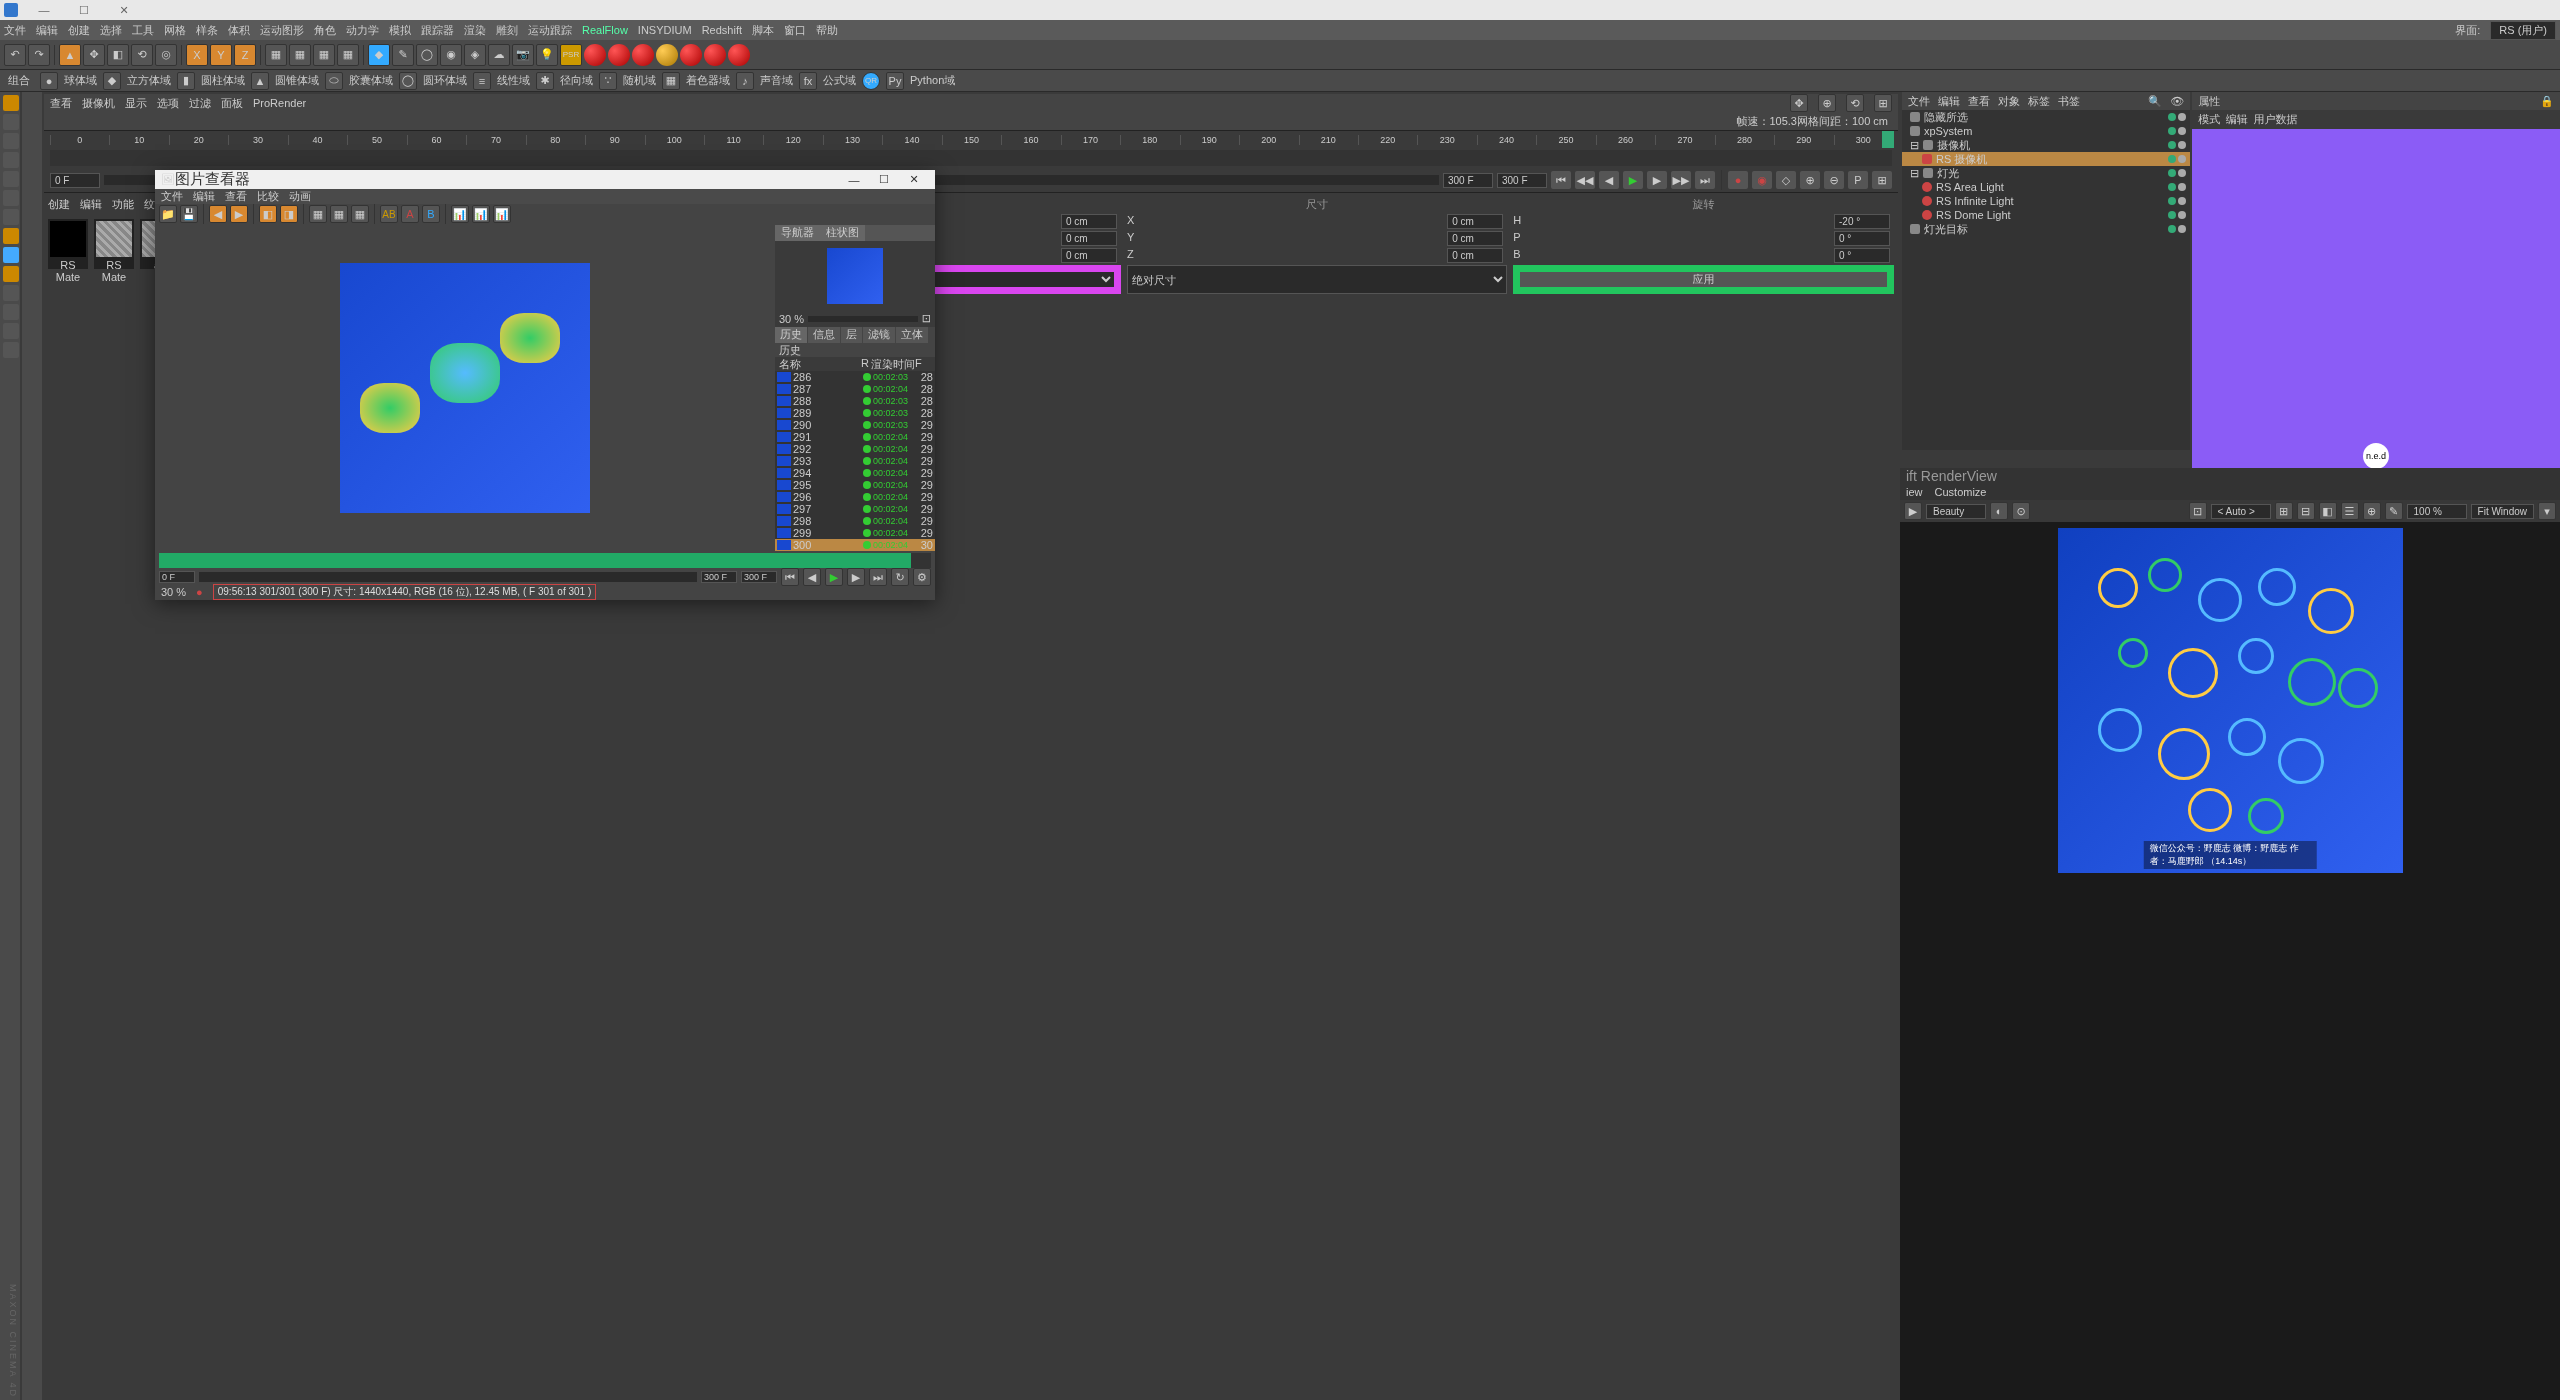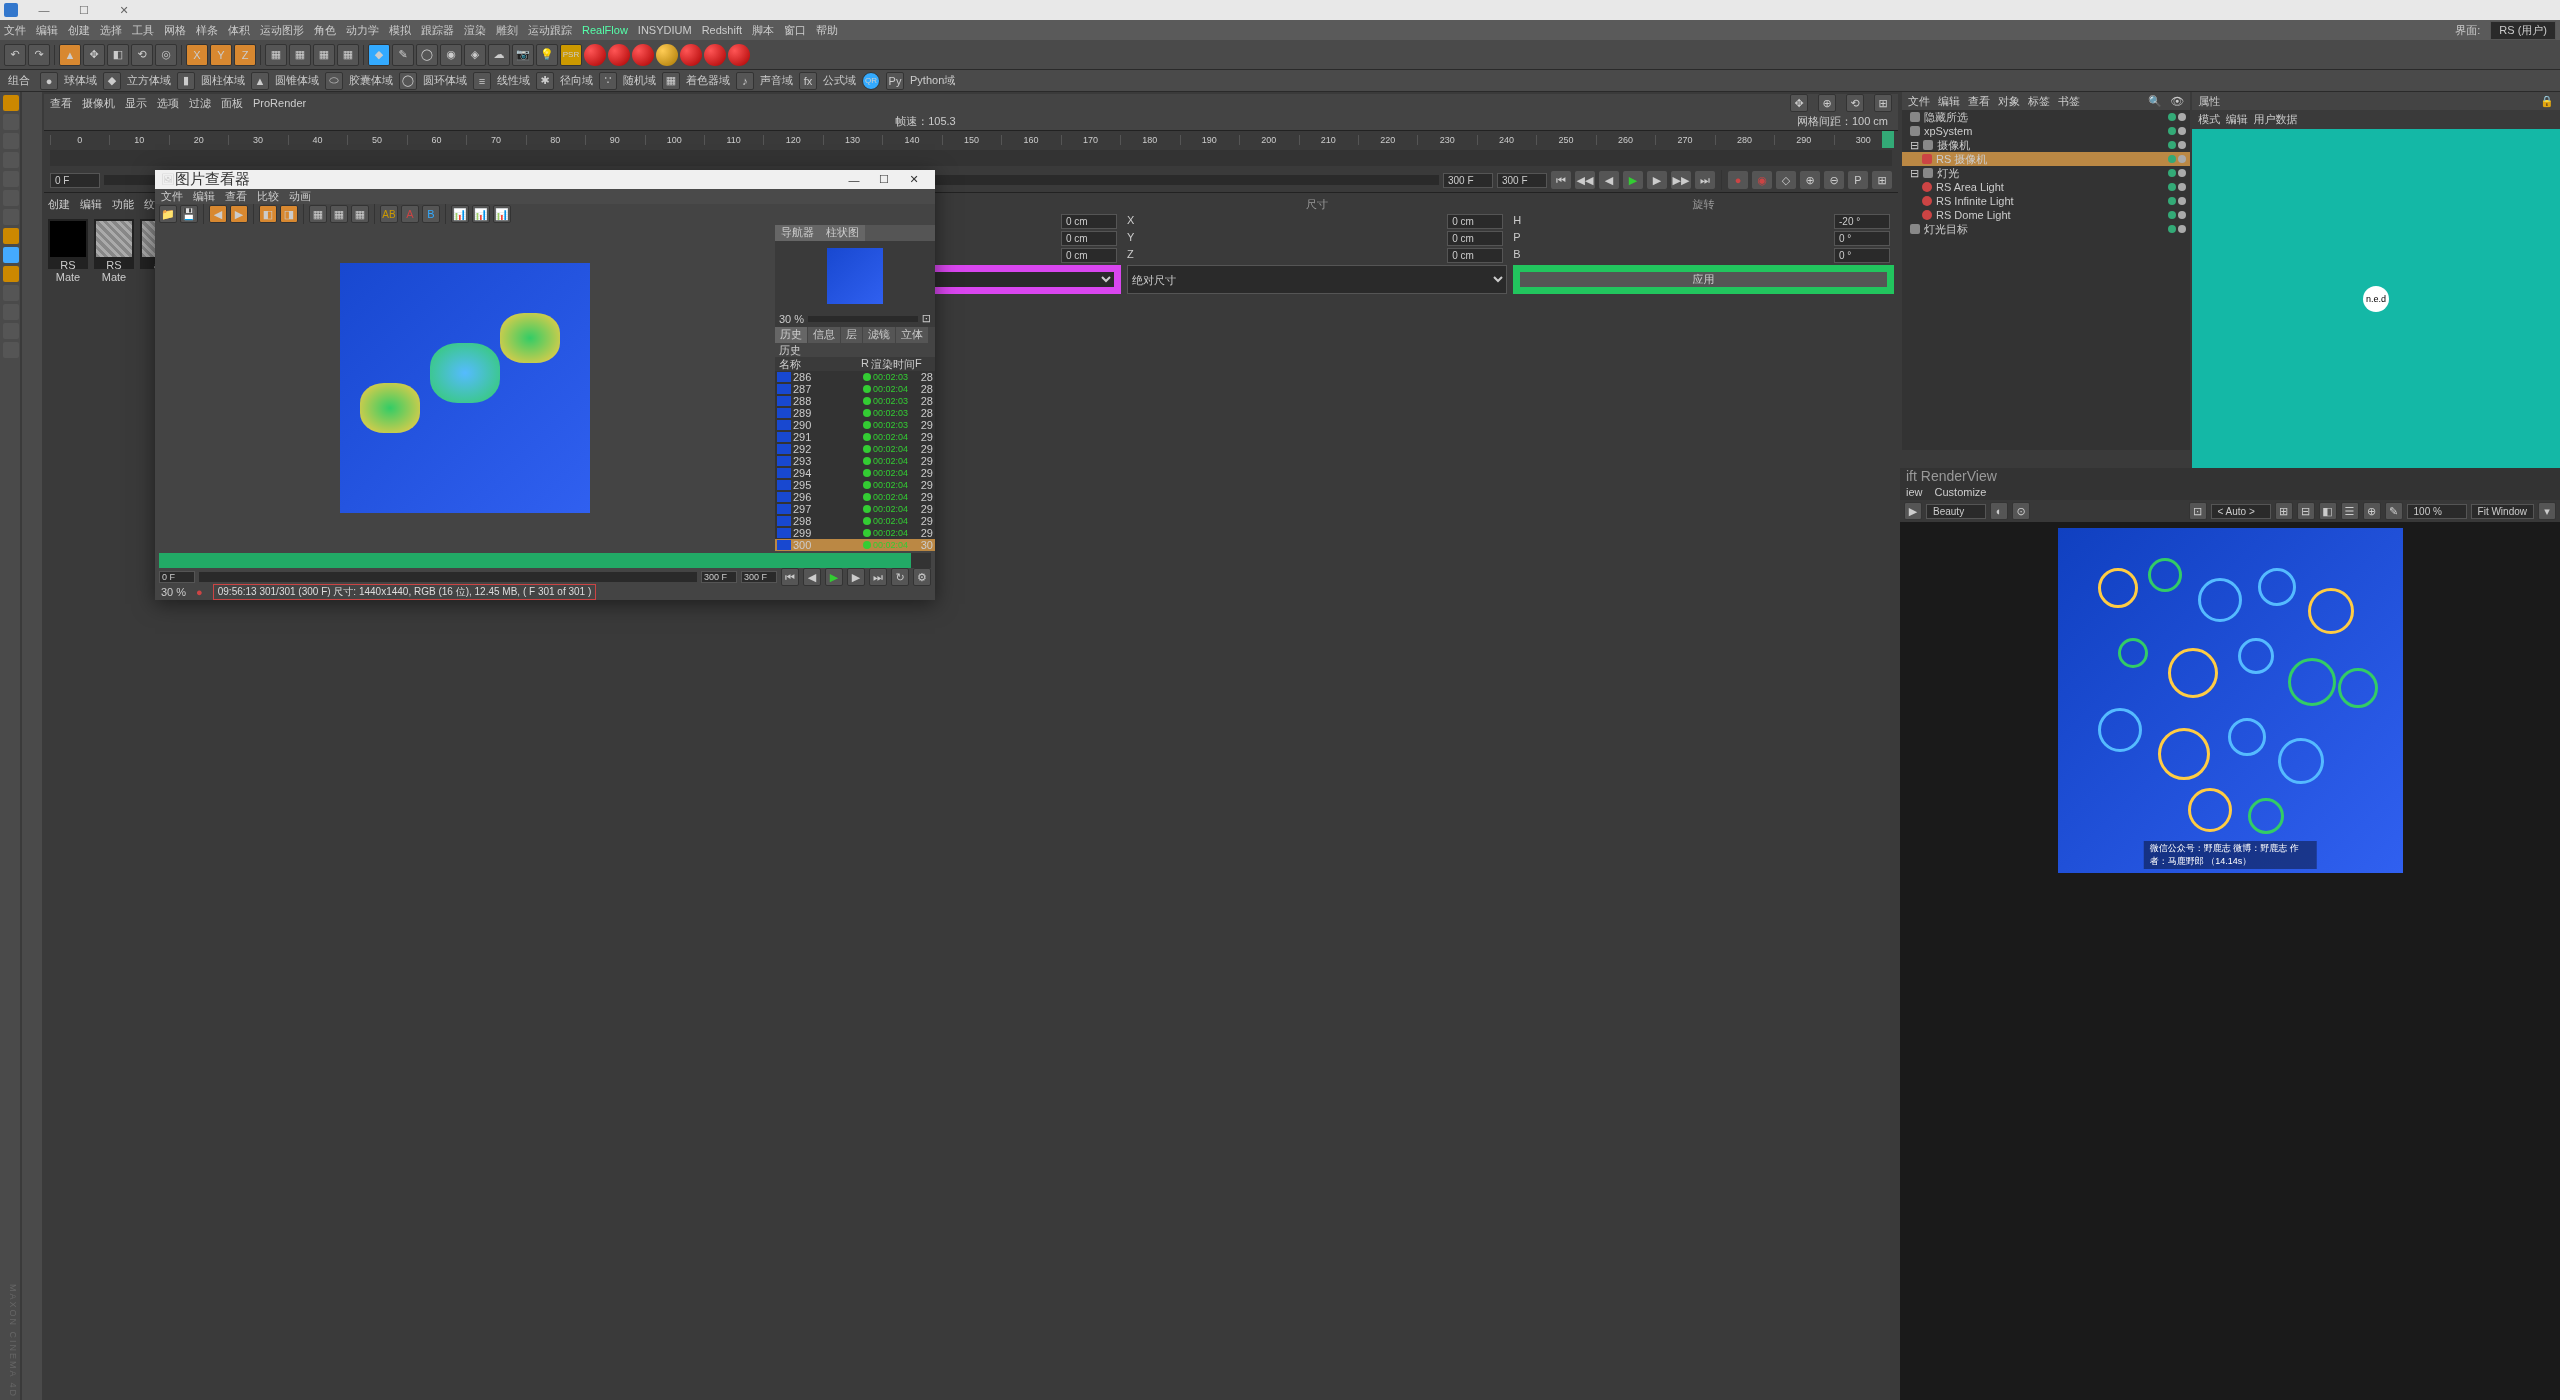--- a/index.html
+++ b/index.html
@@ -22,21 +22,21 @@
 .main{display:flex;height:calc(100vh - 92px)}
 .lpal{width:20px;background:#4a4a4a;display:flex;flex-direction:column;gap:1px;padding:2px}
 .lpal .pico{width:16px;height:16px;background:#555;border-radius:2px;margin:1px}
 .lpal2{width:20px;background:#4a4a4a;display:flex;flex-direction:column;gap:1px;padding:2px;margin-left:2px}
 .vp{flex:1;position:relative;background:#3a3a3a;margin:2px}
 .vphdr{height:18px;background:#444;display:flex;align-items:center;gap:10px;padding:0 6px;font-size:10px}
 .vparea{position:relative;height:540px;background:linear-gradient(135deg,#0a2a8a 0%,#1040c0 40%,#2060e0 100%);margin:4px}
 .vpinfo{position:absolute;top:6px;left:6px;background:rgba(40,30,0,0.7);padding:3px 6px;color:#fa0;font-size:10px;line-height:14px}
 .vpaxis{position:absolute;bottom:10px;left:10px;width:30px;height:30px}
 .vpfoot{height:18px;background:#444;display:flex;align-items:center;padding:0 10px;font-size:10px}
-.vpfoot .mid{flex:1;text-align:center}
+.vpfoot .mid{flex:1;text-align:right}
 .tl{height:18px;background:#3a3a3a;border-top:1px solid #222;display:flex;align-items:center;font-size:9px;color:#999;padding:0 6px;gap:1px}
 .tl .tick{flex:1;text-align:center;border-left:1px solid #555;font-size:9px}
 .tlinehead{position:absolute;top:0;bottom:0;width:12px;background:#3a7}
 .slider{height:16px;background:#333;margin:2px 6px;position:relative}
 .tctrl{height:24px;background:#3a3a3a;display:flex;align-items:center;padding:0 6px;gap:4px}
 .tctrl input{width:50px;background:#2a2a2a;border:1px solid #555;color:#ccc;padding:1px 4px;font-size:10px}
 .tctrl .btn{width:20px;height:18px;background:#555;border-radius:2px;display:flex;align-items:center;justify-content:center}
 .botpanel{height:80px;background:#3a3a3a;display:flex;border-top:1px solid #222}
 .matpanel{width:680px;padding:4px}
 .matpanel .mhdr{height:18px;display:flex;gap:10px;font-size:10px;color:#999}
@@ -57,21 +57,21 @@
 .objrow .oico.cam{background:#c44}
 .objrow .oico.light{background:#c44;border-radius:50%}
 .objrow .nm{flex:1;color:#ccc}
 .objrow.sel{background:#b84}
 .objrow .dots{display:flex;gap:2px}
 .objrow .dot{width:8px;height:8px;border-radius:50%;background:#3a7}
 .objrow .dot.g{background:#aaa}
 .attrpan{width:370px;background:#3a3a3a;margin-left:2px}
 .attrpan .tabs{height:18px;background:#444;display:flex;gap:8px;padding:0 6px;font-size:10px;align-items:center}
 .attrpan .lbl{padding:2px 6px;font-size:10px;color:#999}
-.attrpan .body{height:340px;display:flex;align-items:center;justify-content:center;background:#14b8a6}
+.attrpan .body{height:340px;display:flex;align-items:flex-end;justify-content:center;background:#8b5cf6}
 .attrpan .avatar{width:26px;height:26px;background:#fff;border-radius:50%;display:flex;align-items:center;justify-content:center;color:#000;font-size:9px}
 .rview{flex:1;background:#2a2a2a;display:flex;flex-direction:column}
 .rview .hdr{height:16px;background:#333;color:#999;padding:0 6px;font-size:14px;display:flex;align-items:center}
 .rview .mnu{height:16px;background:#333;color:#ccc;padding:0 6px;font-size:10px;display:flex;align-items:center;gap:12px}
 .rview .tbar{height:22px;background:#383838;display:flex;align-items:center;gap:4px;padding:0 4px}
 .rview .tbar .combo{background:#2a2a2a;border:1px solid #555;padding:1px 6px;font-size:10px;color:#ccc;min-width:60px}
 .rview .canvas{flex:1;background:#1a1a1a;display:flex;align-items:flex-start;justify-content:center;padding:4px;position:relative}
 .rview .rimg{width:345px;height:345px;background:linear-gradient(135deg,#1040c0,#3060f0);margin-top:2px;position:relative}
 .rview .wm{position:absolute;bottom:4px;left:50%;transform:translateX(-50%);background:rgba(0,0,0,0.4);color:#fff;padding:1px 6px;font-size:9px}
 .ring{position:absolute;border:3px solid;border-radius:50%}

